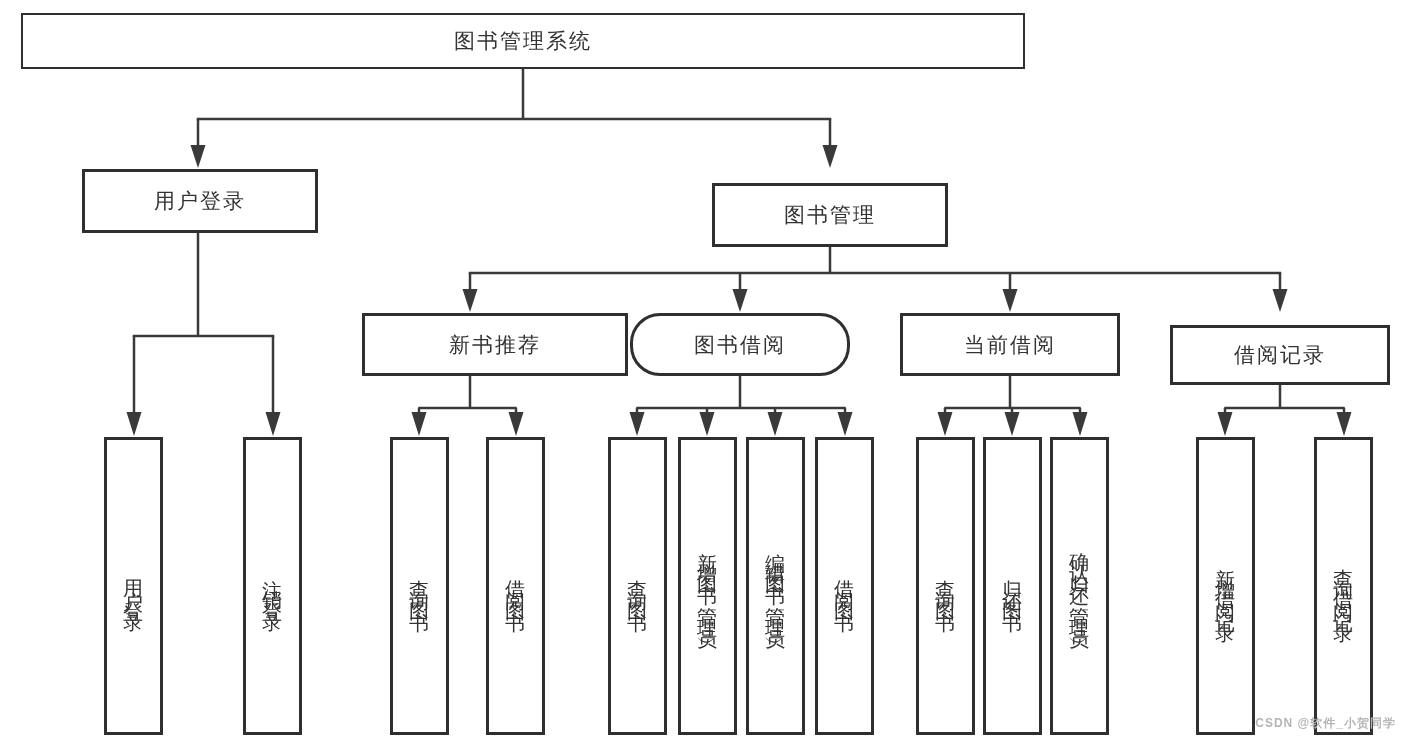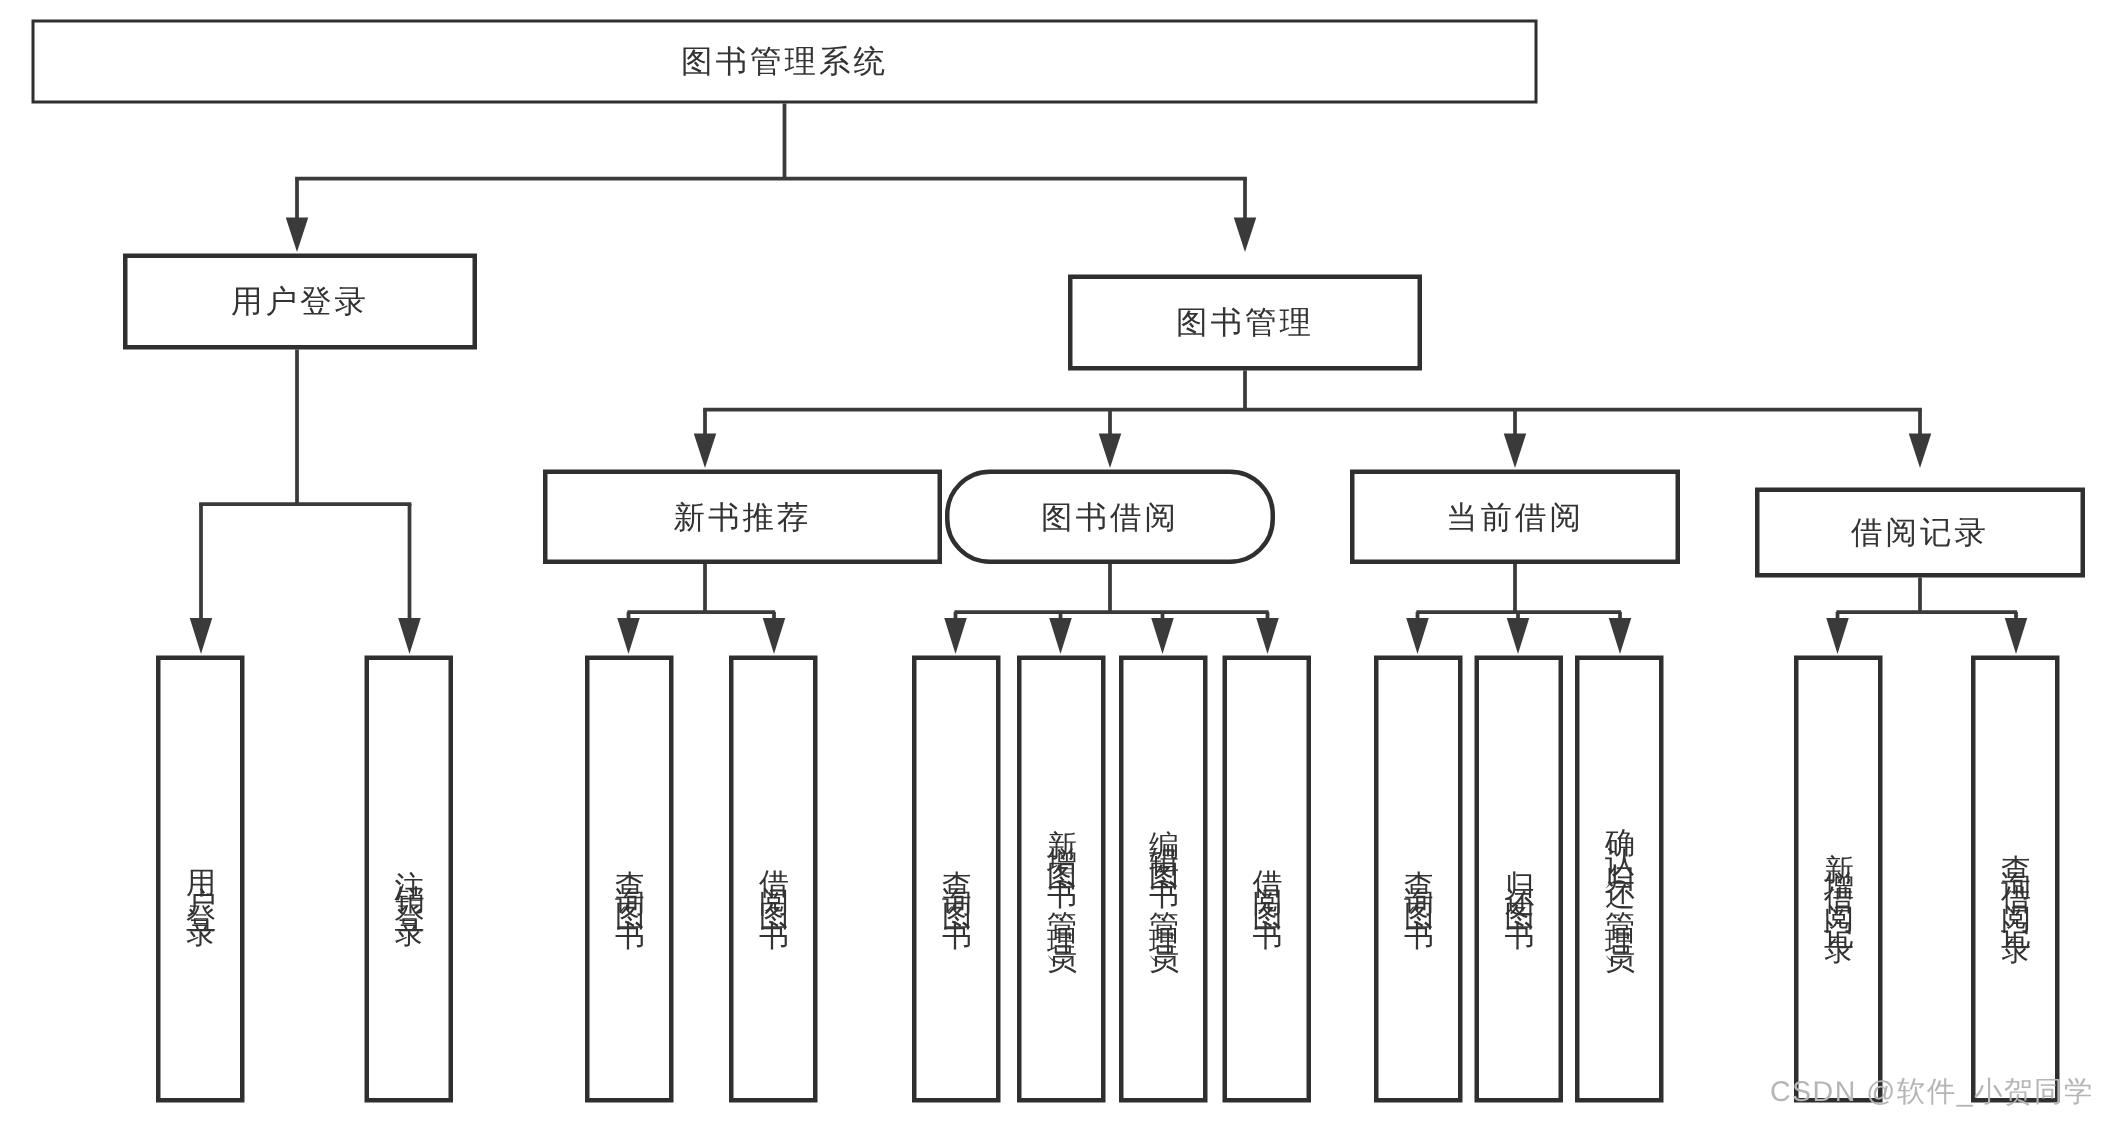--- a/index.html
+++ b/index.html
@@ -16,21 +16,21 @@
     display:flex;align-items:center;justify-content:center;
   }
   .node.root{border-width:2.5px;}
   .h-label{font-size:21px;letter-spacing:2px;white-space:nowrap;}
   .v-node .v-label{
     writing-mode:vertical-rl;text-orientation:mixed;
     font-size:20px;letter-spacing:11px;line-height:1;white-space:nowrap;
   }
   .watermark{
     position:absolute;z-index:3;right:9px;top:715px;
-    font-size:19px;letter-spacing:1px;color:#b5b5b5;white-space:nowrap;
+    font-size:12px;letter-spacing:1px;color:#b5b5b5;white-space:nowrap;font-weight:bold;
   }
 </style>
 </head>
 <body>
 
 <div class="stage">
 
   <svg class="wires" width="1405" height="747" viewBox="0 0 1405 747">
     <g>
       <line x1="523" y1="68" x2="523" y2="119"></line>

